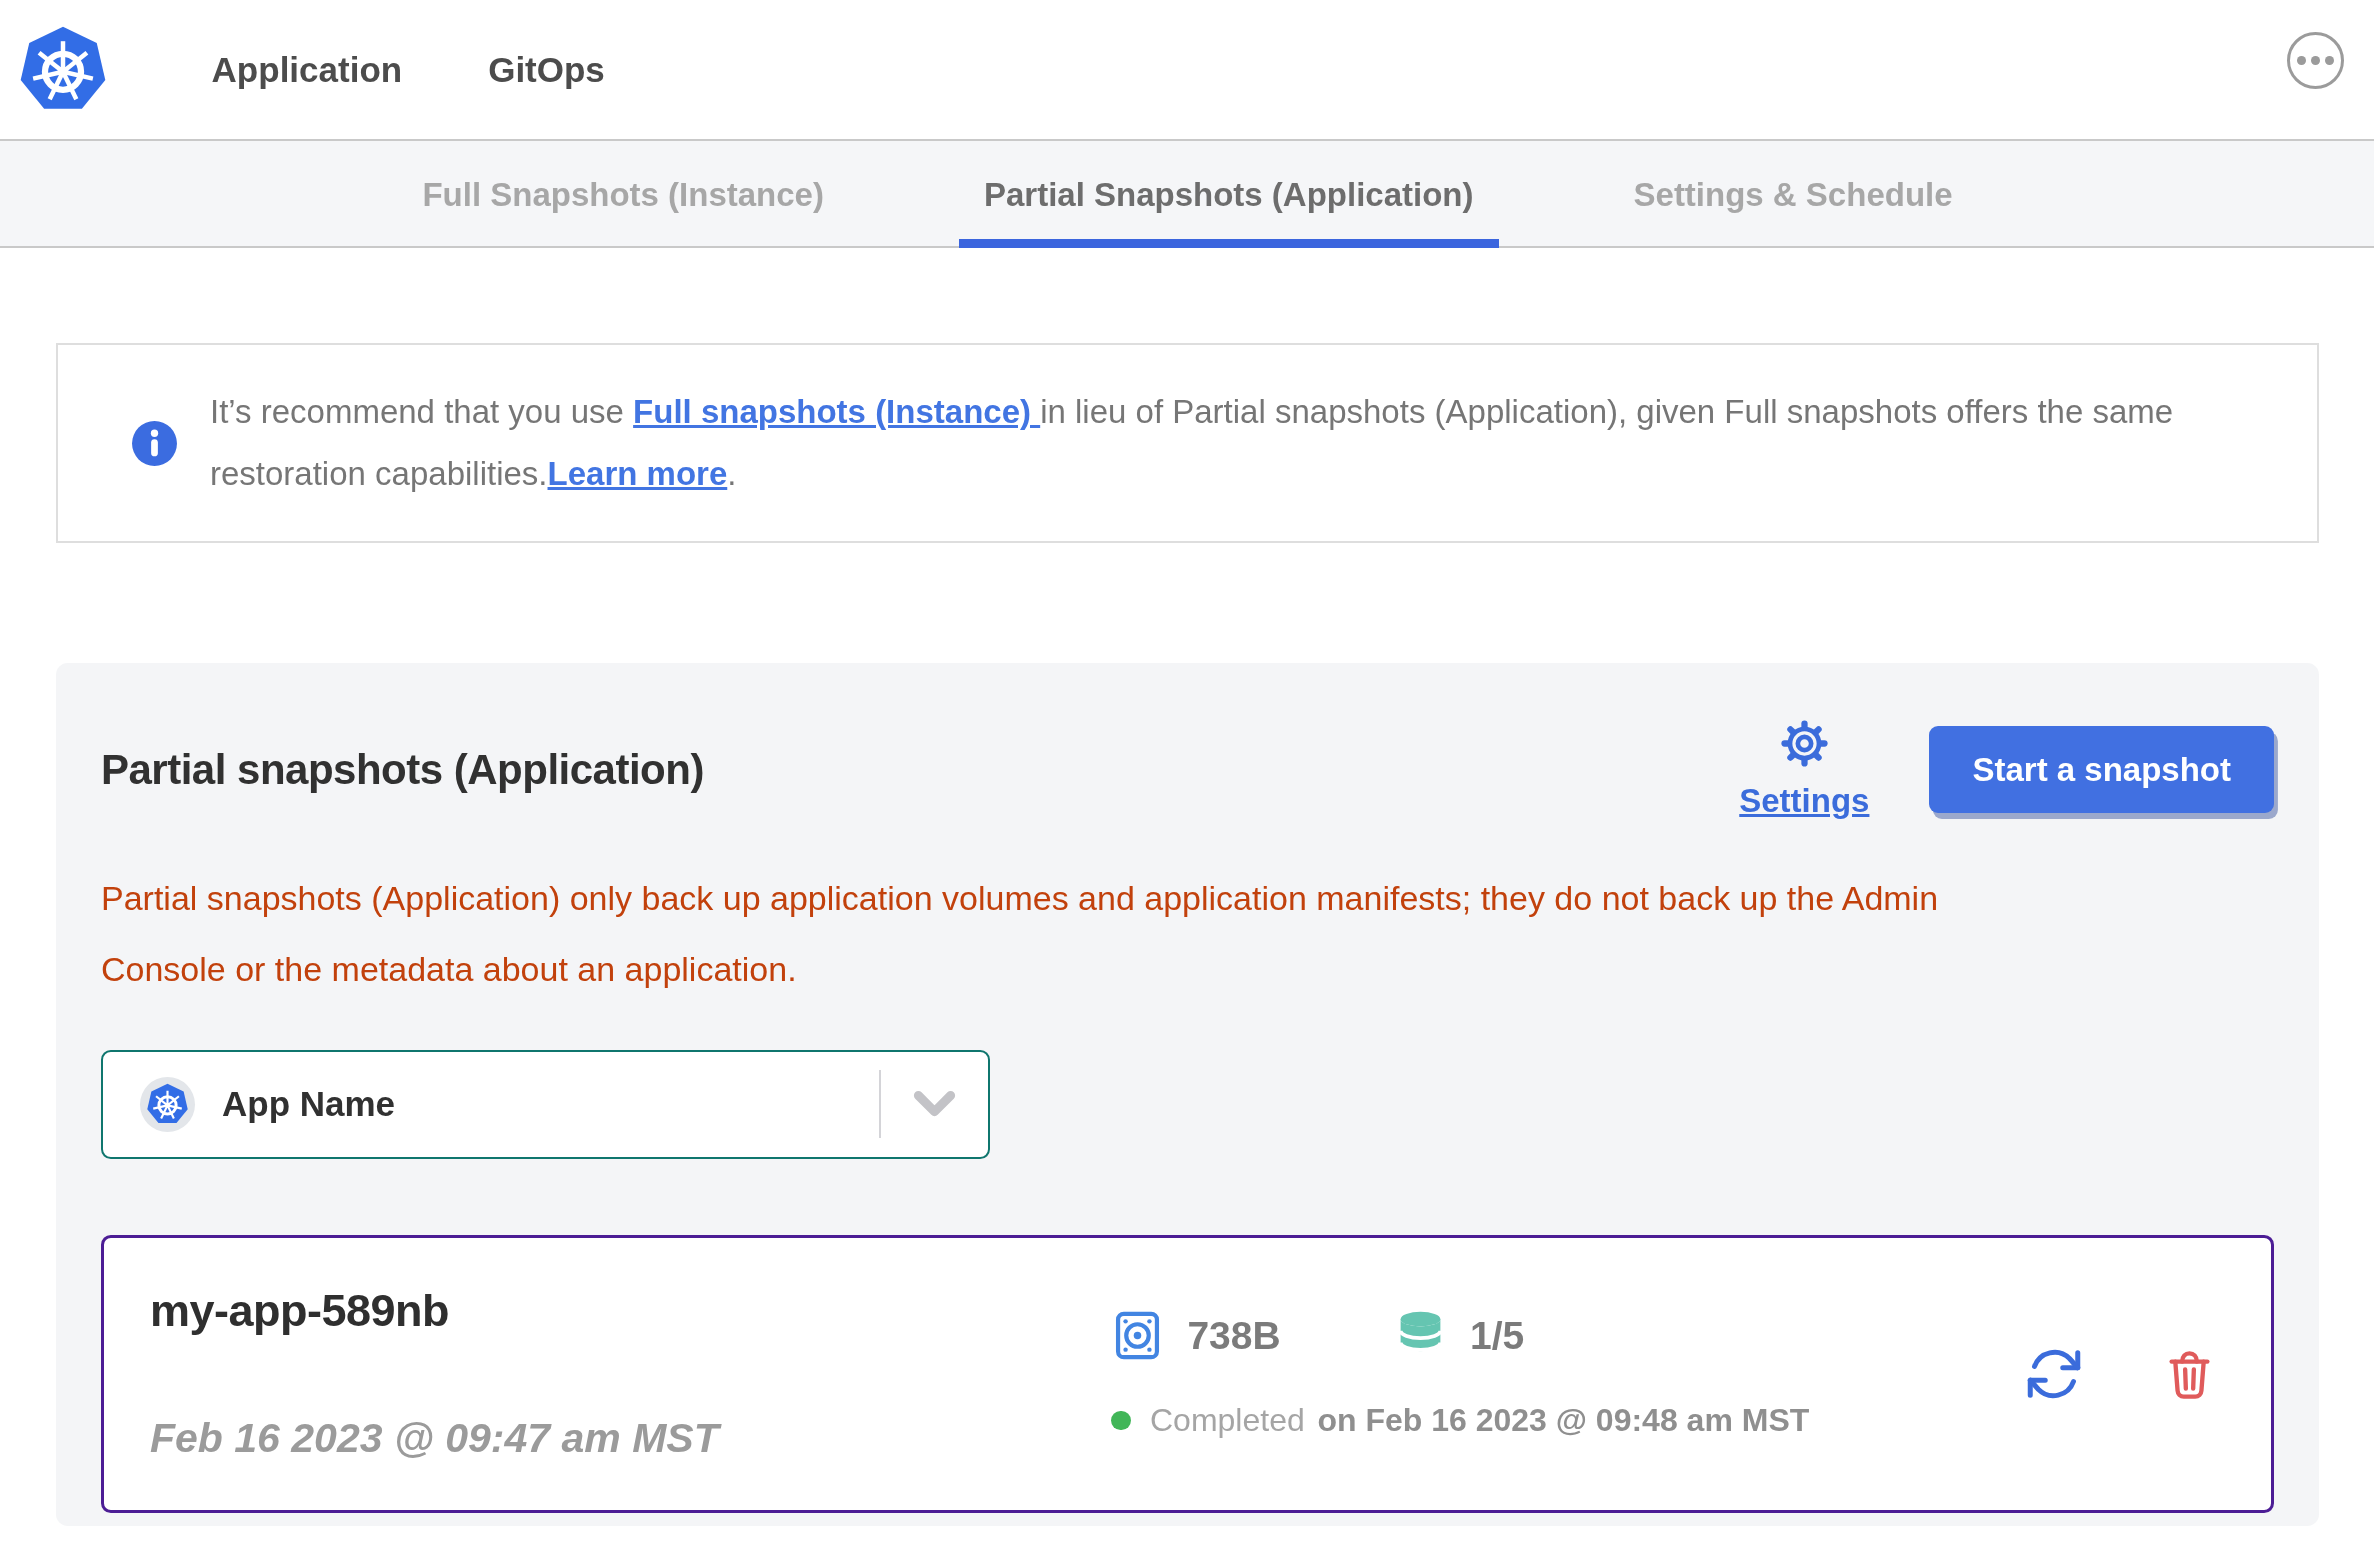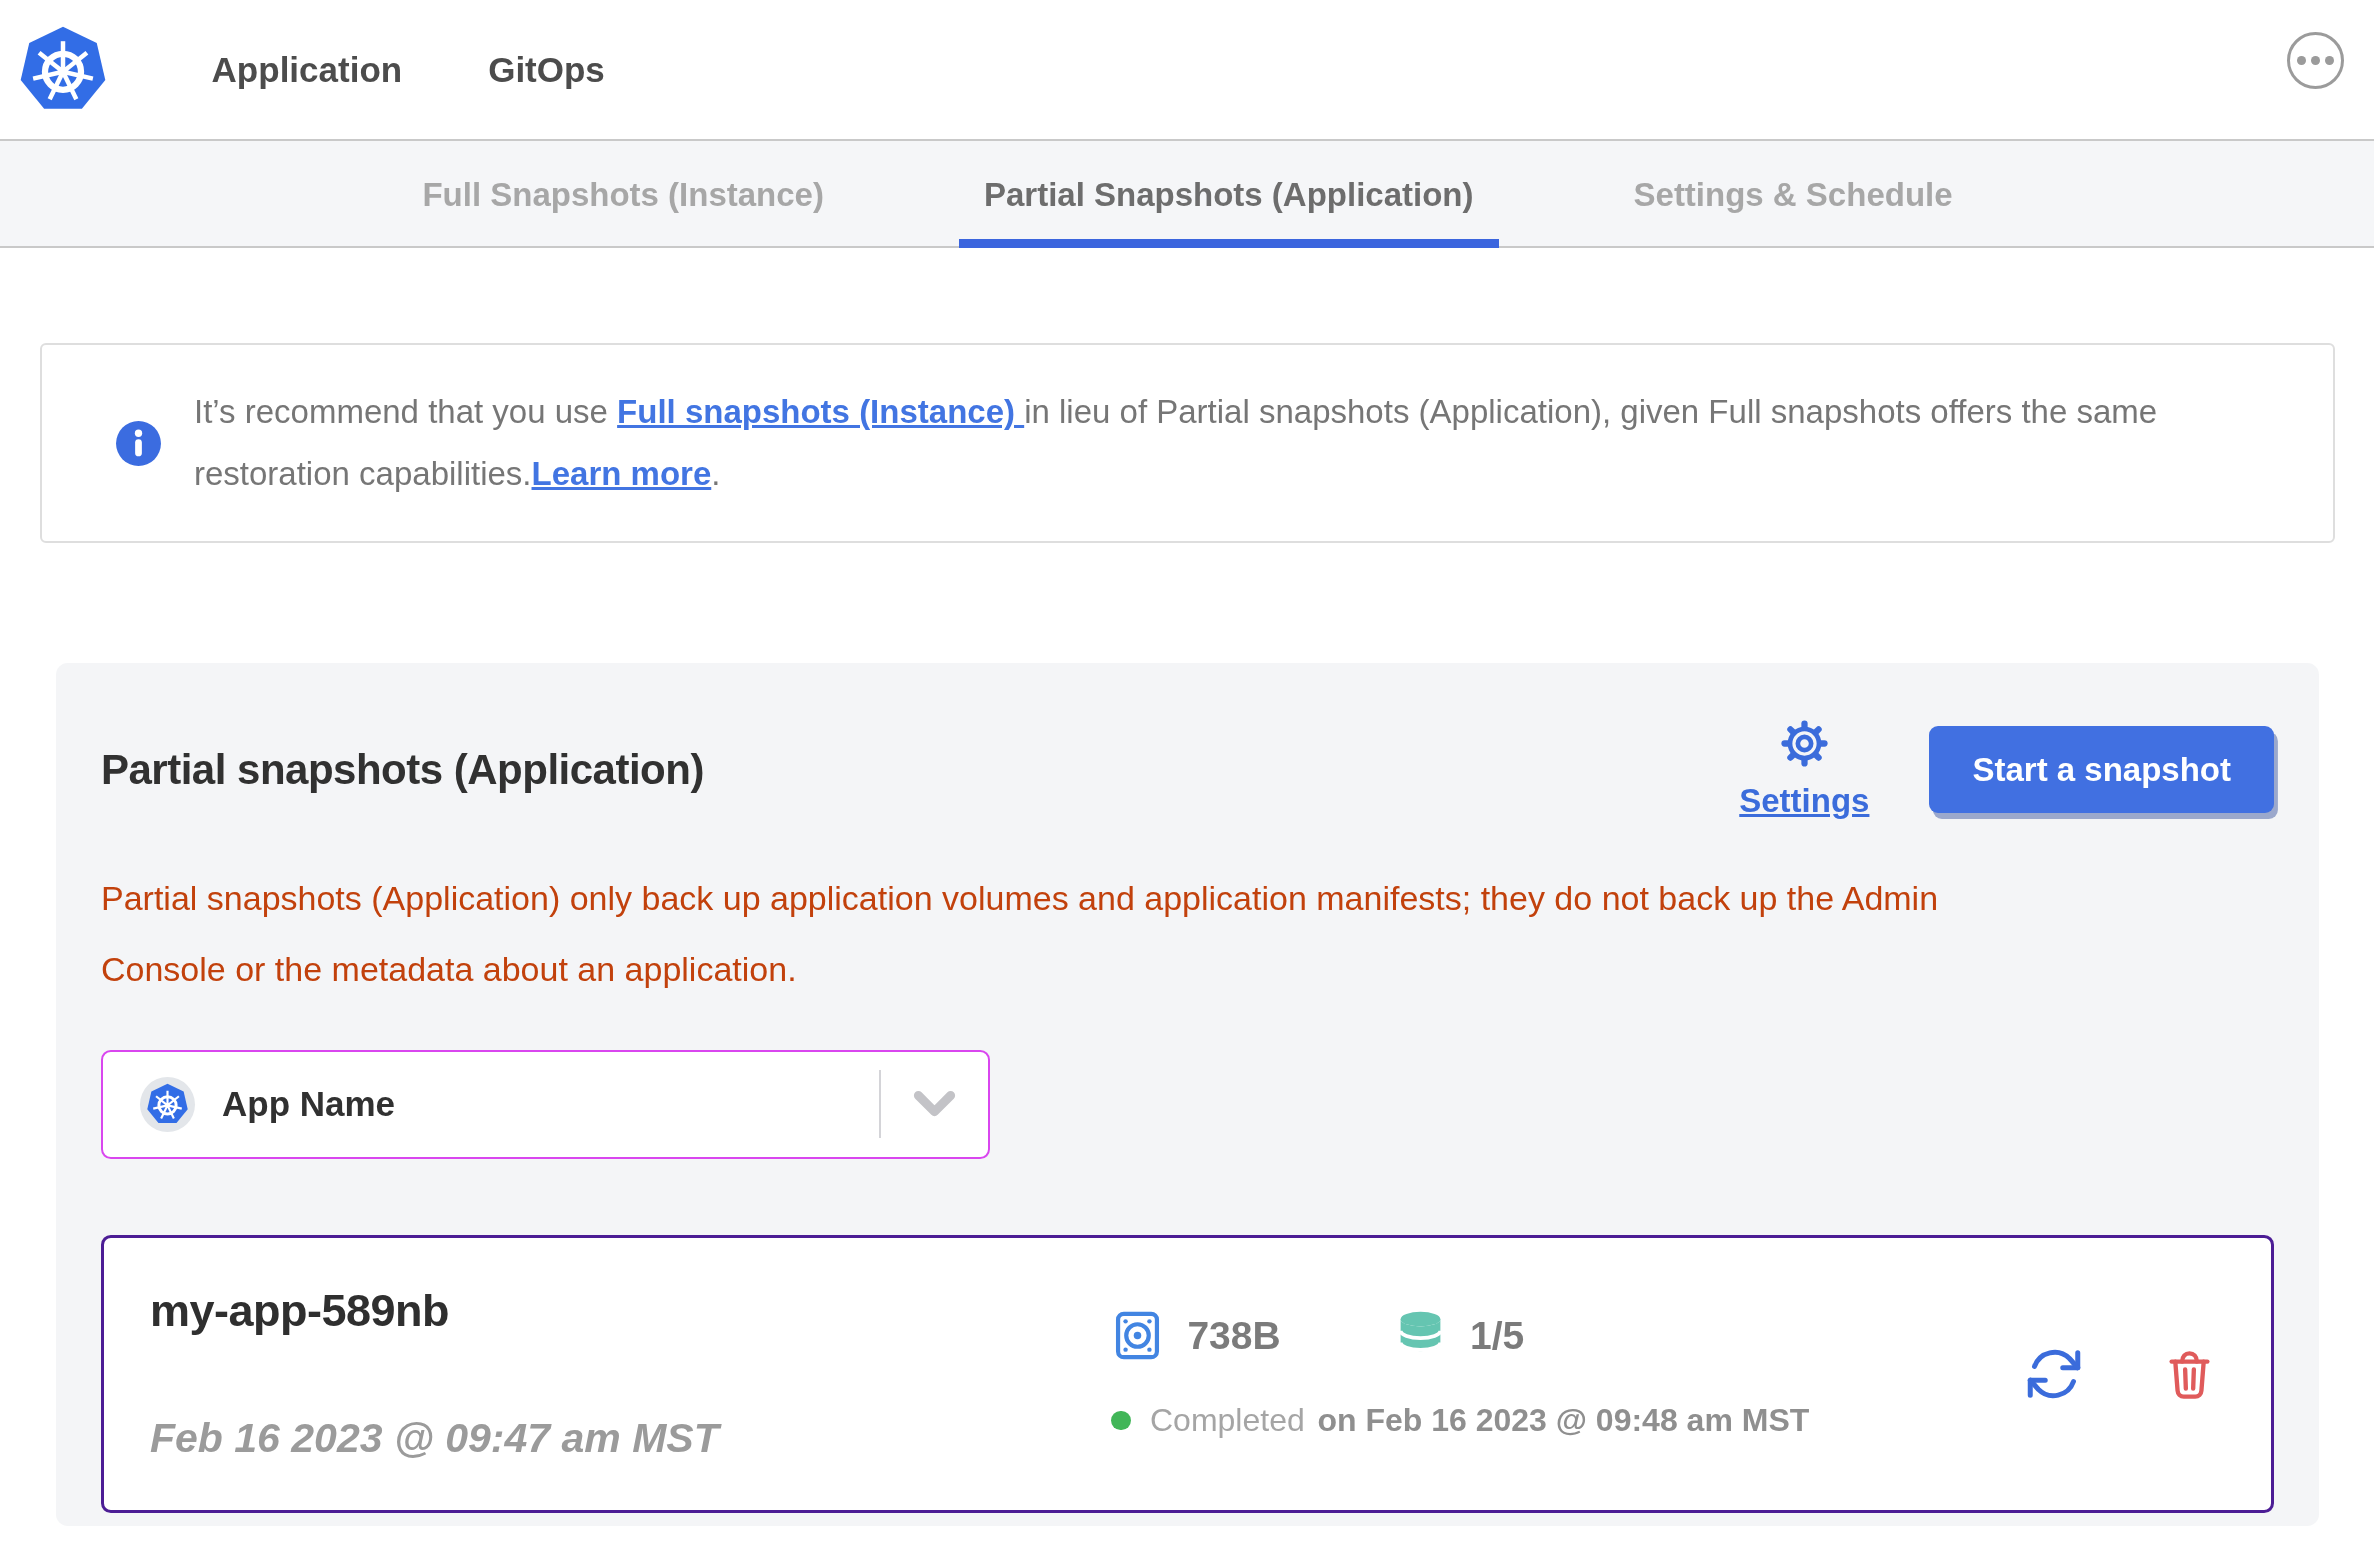--- a/index.html
+++ b/index.html
@@ -46,23 +46,23 @@
     display: flex; align-items: center;
     margin: 0 55px; padding: 9.8px 25px 0;
     font-size: 33px; font-weight: 600; color: #a7a7a7;
     border-bottom: 9.8px solid transparent;
     margin-bottom: -2px; cursor: pointer;
   }
   .subnav-tab.active { color: #6d6d6d; border-bottom-color: #3b65de; }
 
   
   .banner {
-    margin: 95px 40px 0;
+    margin: 95px 56px 0;
     min-height: 200px;
-    background: #fff; border: 2px solid #dedede; border-radius: 6px;
+    background: #fff; border: 2px solid #dedede; border-radius: 0;
     display: flex; align-items: center;
     padding: 29px 78px 29px 72px;
   }
   .banner svg { width: 49px; height: 49px; flex: none; }
   .banner-text { margin-left: 31px; font-size: 33px; line-height: 62px; color: #767676; }
   .banner a, .link { color: #4275e2; font-weight: 600; text-decoration: underline; cursor: pointer; }
 
   
   .panel {
     margin: 120px 56px 0;
@@ -90,21 +90,21 @@
   }
   .panel-desc {
     margin-top: 43px; max-width: 1960px;
     font-size: 34px; line-height: 71px; color: #c2410c;
   }
 
   
   .app-select {
     margin-top: 45px;
     width: 889px; height: 109px;
-    background: #fff; border: 2px solid #d946ef; border-radius: 9.8px;
+    background: #fff; border: 2px solid #0f766e; border-radius: 9.8px;
     display: flex; align-items: center;
     padding-left: 37px; cursor: pointer;
   }
   .k8s-badge {
     width: 55px; height: 55px; border-radius: 50%;
     background: #e3e6ea; display: flex; align-items: center; justify-content: center;
   }
   .k8s-badge svg { width: 43px; height: 45px; }
   .app-select-label { margin-left: 27px; font-size: 35px; font-weight: 700; color: #313131; }
   .select-divider { margin-left: auto; width: 2px; height: 68px; background: #d4d4d8; }

